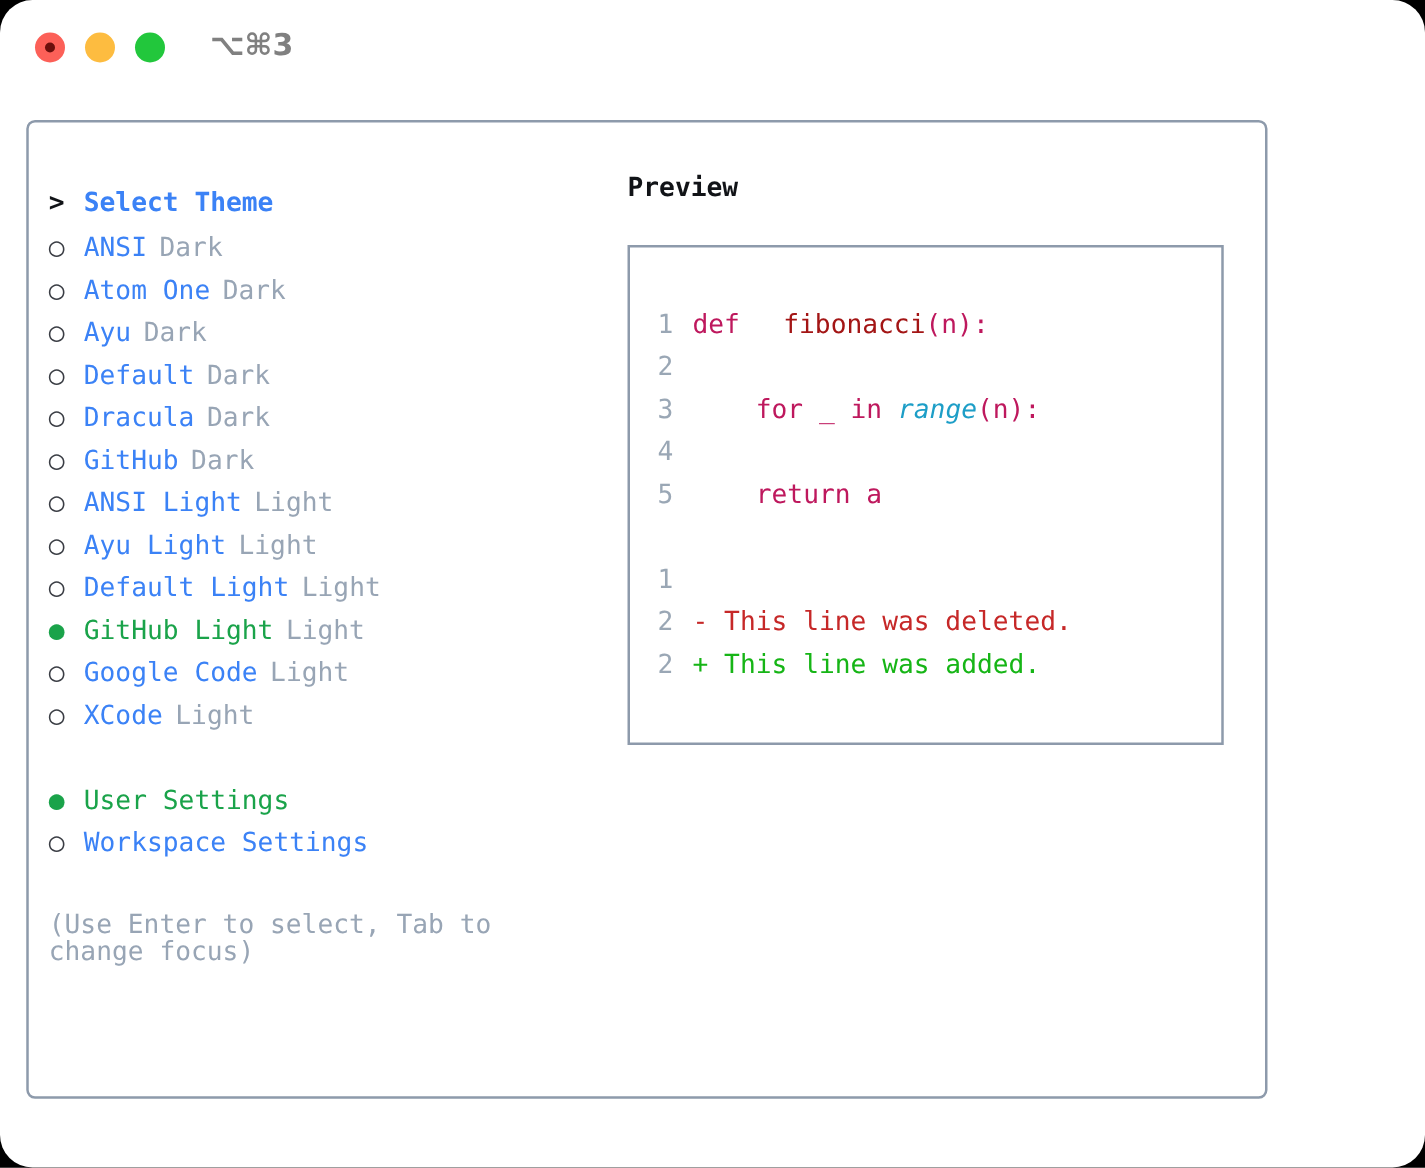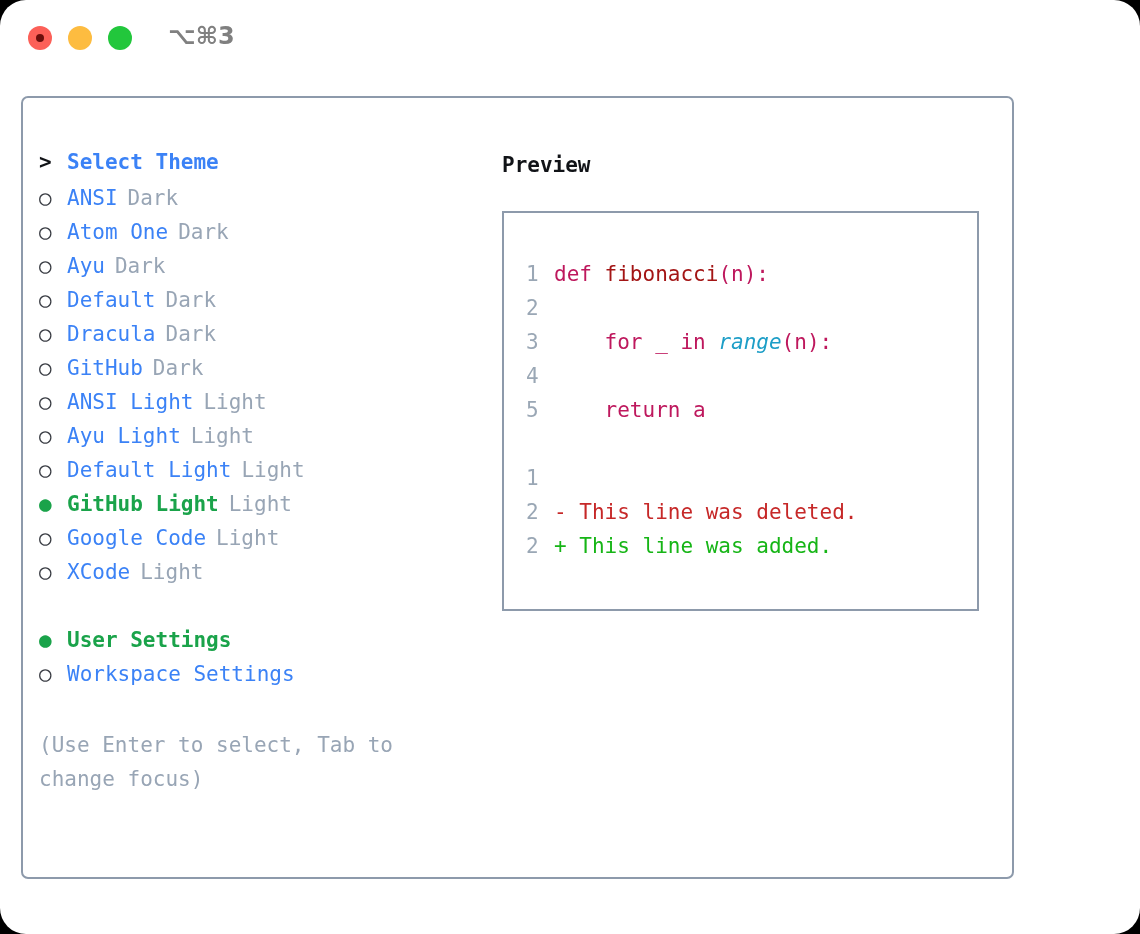--- a/index.html
+++ b/index.html
@@ -109,44 +109,44 @@
     font-size: 21px;
     line-height: 1;
     color: #3a3d44;
   }
   .row.header-row {
     font-weight: bold;
     color: #111317;
     height: 36px;
   }
   .row.header-row .marker { color: #111317; font-weight: bold; }
-  .row.selected .label { color: #1aa34a; font-weight: bold; }
+  .row.selected .label { color: #1aa34a; }
   .row.selected .marker { color: #1aa34a; }
   .tag {
     color: #98a5b5;
     margin-left: 10px;
   }
   .label { color: #3b82f6; }
 
   .spacer-sm { height: 34px; }
 
   .hint {
     margin-top: 32px;
     font-size: 21px;
-    line-height: 34px;
+    line-height: 22px;
     color: #98a5b5;
     width: 400px;
     white-space: pre-wrap;
   }
 
   
   .right-col {
     position: absolute;
     left: 479px;
-    top: 55px;
+    top: 40px;
     width: 486px;
   }
   .preview-title {
     font-size: 21px;
     font-weight: bold;
     color: #111317;
     height: 36px;
   }
   .preview-box {
     margin-top: 22px;
@@ -163,21 +163,21 @@
     line-height: 34px;
     white-space: pre;
   }
   .ln {
     width: 28px;
     flex: 0 0 28px;
     color: #9aa7b5;
     text-align: left;
   }
   .code-text { color: #be185d; }
-  .tok-fn   { color: #a31515; }
+  .tok-fn   { color: #a31515; margin-left: 22px; }
   .tok-num  { color: #0a8a80; }
   .tok-call { color: #1d9ec7; font-style: italic; }
   .blank-line { height: 34px; }
   .diff-ctx { color: #7b8188; }
   .diff-del { color: #c62828; }
   .diff-add { color: #16b516; }
 </style>
 </head>
 <body>
 

